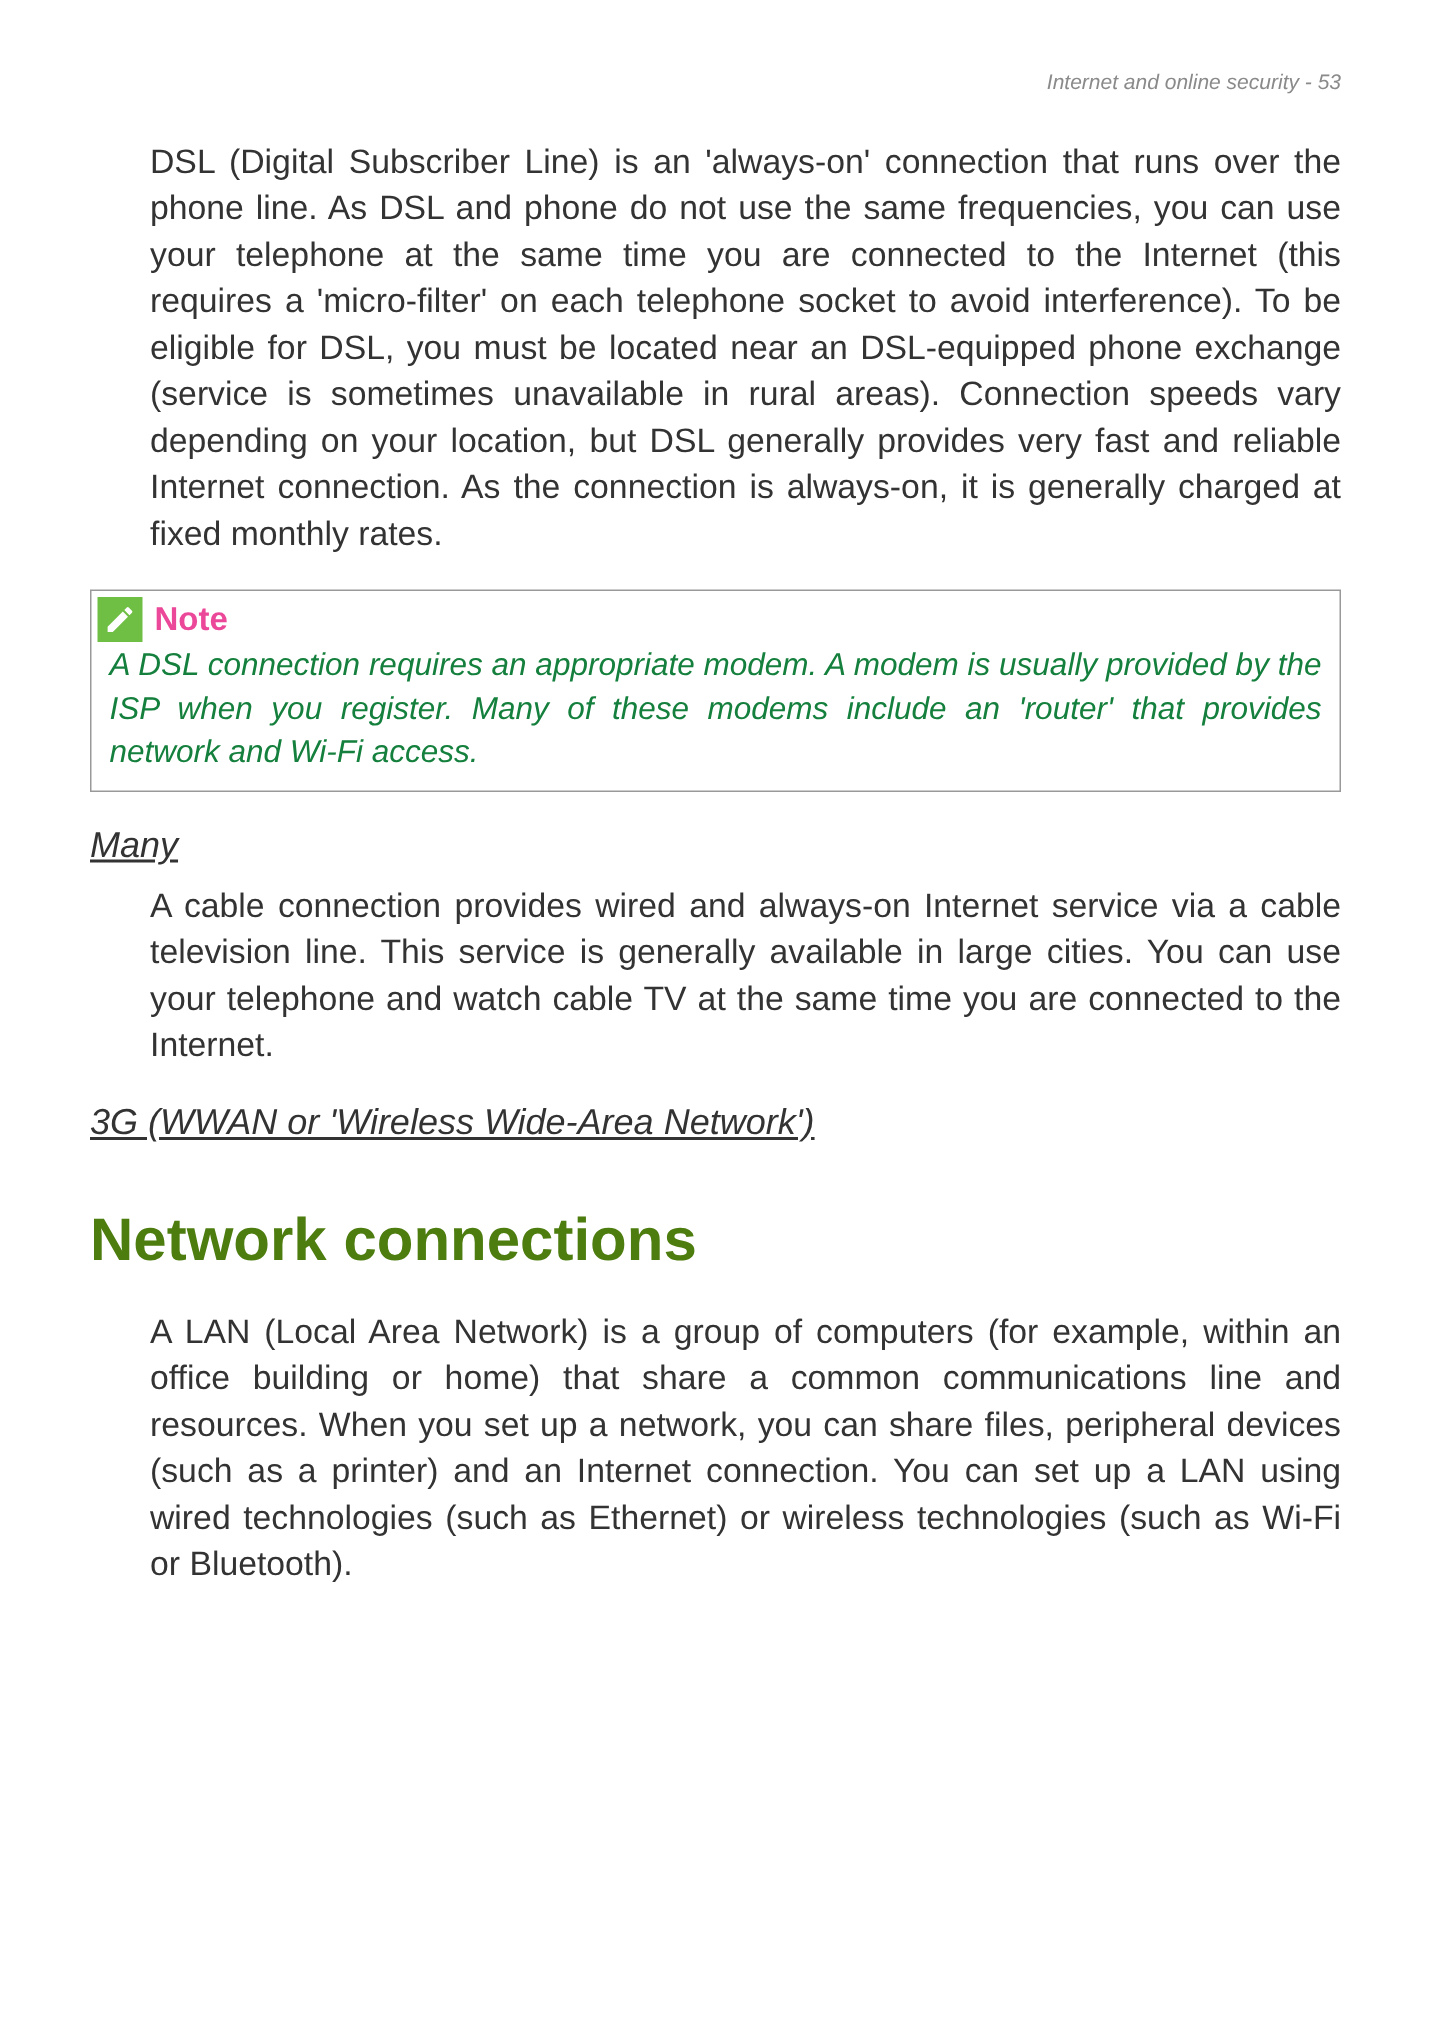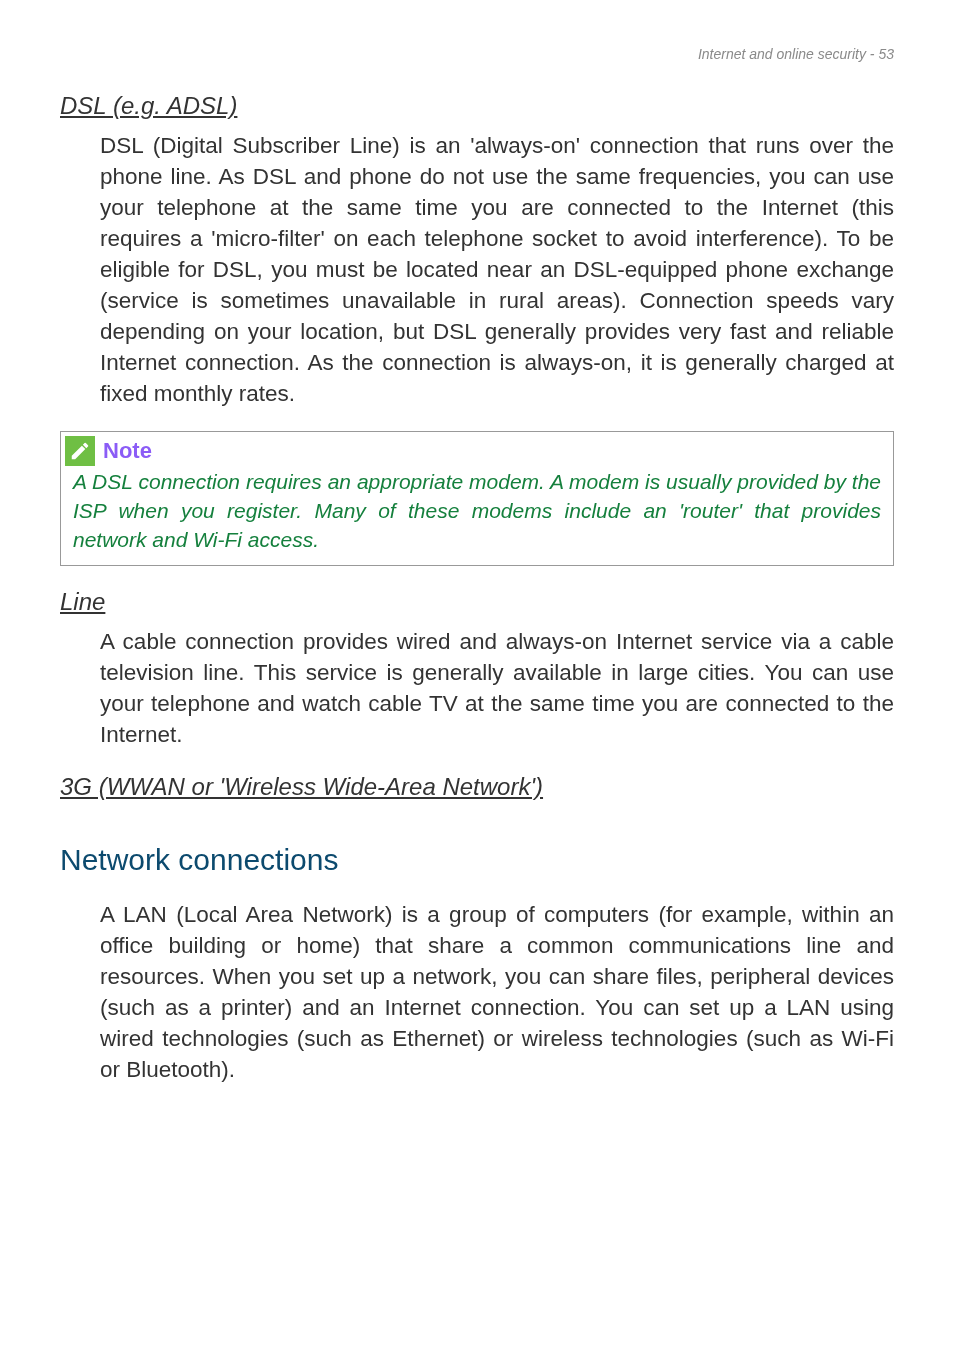--- a/index.html
+++ b/index.html
@@ -52,62 +52,61 @@
     width: 30px;
     height: 30px;
     background: #6fbf44;
     display: flex;
     align-items: center;
     justify-content: center;
     flex-shrink: 0;
   }
   .note-title {
     font-weight: bold;
-    color: #8b5cf6;
+    color: #ec4899;
     font-size: 22px;
   }
   .note-body {
     font-style: italic;
     color: #15803d;
     font-size: 21px;
     line-height: 1.38;
     padding: 2px 12px 10px 12px;
     text-align: justify;
   }
   .section-heading {
-    color: #0c4a6e;
-    font-weight: normal;
-    font-size: 30px;
+    color: #4d7c0f;
+    font-weight: bold;
+    font-size: 40px;
     margin: 42px 0 22px 0;
   }
 </style>
 </head>
 <body>
 
 <div class="page">
 
   <div class="header-line">Internet and online security - 53</div>
 
 
-  <div class="sub-heading">DSL (e.g. ADSL)</div>
   <p class="body-para">DSL (Digital Subscriber Line) is an 'always-on' connection that runs over the phone line. As DSL and phone do not use the same frequencies, you can use your telephone at the same time you are connected to the Internet (this requires a 'micro-filter' on each telephone socket to avoid interference). To be eligible for DSL, you must be located near an DSL-equipped phone exchange (service is sometimes unavailable in rural areas). Connection speeds vary depending on your location, but DSL generally provides very fast and reliable Internet connection. As the connection is always-on, it is generally charged at fixed monthly rates.</p>
 
   <div class="note-box">
     <div class="note-header">
       <div class="note-icon-wrap">
         <svg width="22" height="22" viewBox="0 0 24 24">
           <path d="M3 17.25V21h3.75L17.81 9.94l-3.75-3.75L3 17.25zM20.71 7.04a1 1 0 0 0 0-1.41l-2.34-2.34a1 1 0 0 0-1.41 0l-1.83 1.83 3.75 3.75 1.83-1.83z" fill="#fff"></path>
         </svg>
       </div>
       <div class="note-title">Note</div>
     </div>
     <div class="note-body">A DSL connection requires an appropriate modem. A modem is usually provided by the ISP when you register. Many of these modems include an 'router' that provides network and Wi-Fi access.</div>
   </div>
 
-  <div class="sub-heading">Line</div>
+  <div class="sub-heading">Many</div>
   <p class="body-para">A cable connection provides wired and always-on Internet service via a cable television line. This service is generally available in large cities. You can use your telephone and watch cable TV at the same time you are connected to the Internet.</p>
 
   <div class="sub-heading">3G (WWAN or 'Wireless Wide-Area Network')</div>
 
   <div class="section-heading">Network connections</div>
   <p class="body-para">A LAN (Local Area Network) is a group of computers (for example, within an office building or home) that share a common communications line and resources. When you set up a network, you can share files, peripheral devices (such as a printer) and an Internet connection. You can set up a LAN using wired technologies (such as Ethernet) or wireless technologies (such as Wi-Fi or Bluetooth).</p>
 
 </div>
 
 </body></html>

